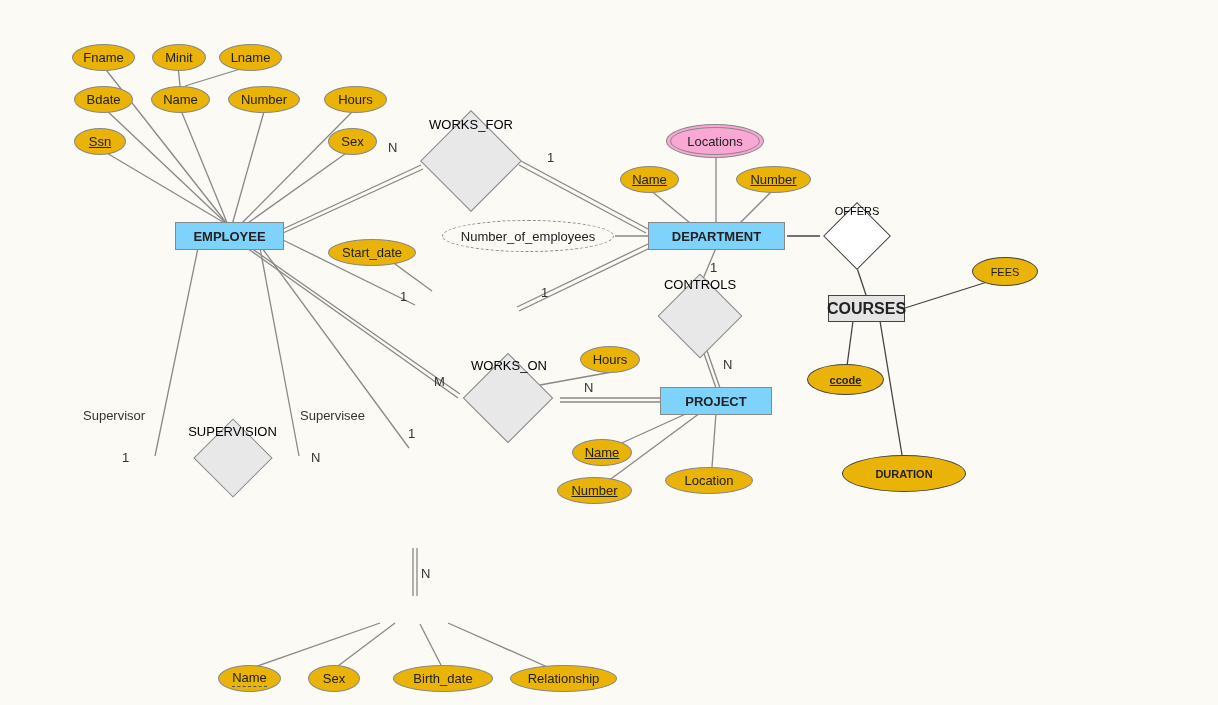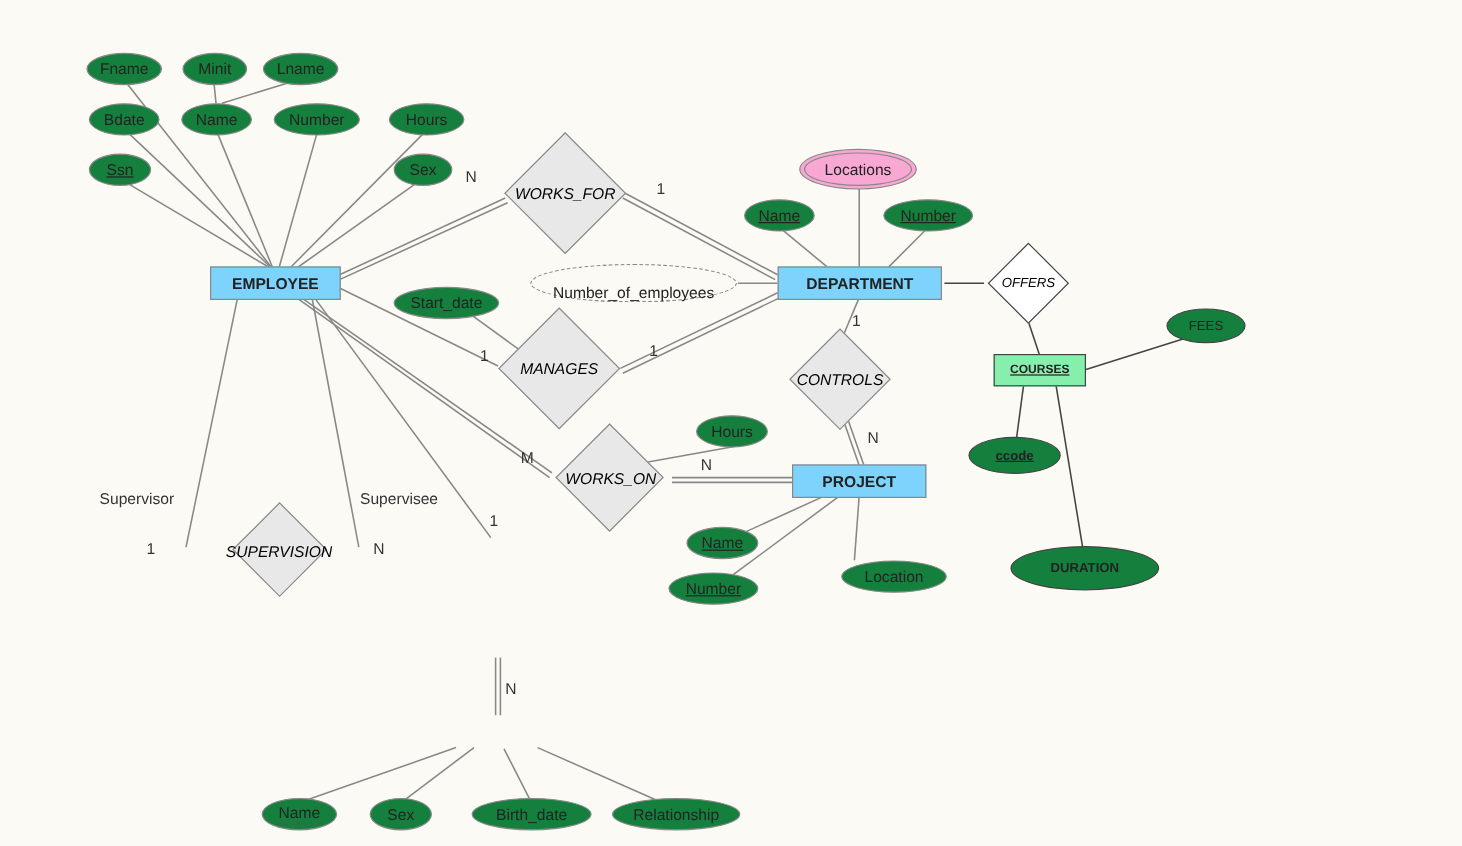--- a/index.html
+++ b/index.html
@@ -27,50 +27,48 @@
     font-size: 13px;
     color: #222;
     box-sizing: border-box;
   }
   .entity {
     background: #7dd3fc;
     border: 1.5px solid #888;
     font-weight: bold;
   }
   .entity-plain {
-    background: #86efac;
+    background: #e5e5e5;
     border: 1.5px solid #444;
     font-weight: bold;
-    font-size: 10px;
-    text-decoration: underline;
+    font-size: 16px;
   }
   .weak-entity-outer {
     background: transparent;
     border: 1.5px solid #888;
     padding: 3px;
   }
   .weak-entity-inner {
     width: 100%;
     height: 100%;
     background: #e8e8e8;
     border: 1.5px solid #888;
     display: flex;
     align-items: center;
     justify-content: center;
   }
   .attr {
     border: 1.2px solid #888;
     border-radius: 50%;
-    background: #15803d;
+    background: #eab308;
   }
   .attr-dashed {
     border: 1.2px dashed #888;
     border-radius: 50%;
     background: #fcfaf5;
-    align-items: flex-end;
   }
   .attr-multi-outer {
     border: 1.2px solid #888;
     border-radius: 50%;
     background: #f9a8d4;
     padding: 3px;
   }
   .attr-multi-inner {
     width: 100%;
     height: 100%;
@@ -119,24 +117,22 @@
     background: #e8e8e8;
     border: 1.5px solid #888;
     box-sizing: border-box;
   }
   .diamond-label {
     position: absolute;
     top: 0; left: 0;
     width: 100%;
     height: 100%;
     display: flex;
-    align-items: center;
     justify-content: center;
     font-size: 13px;
-    font-style: italic;
   }
   .label {
     position: absolute;
     font-size: 13px;
     color: #333;
   }
   .bold { font-weight: bold; }
   .sm { font-size: 11px; }
 </style>
 </head>
@@ -267,26 +263,20 @@
     </div>
 
 <div class="node attr-dashed" style="left:442px;top:220px;width:172px;height:32px">
       <span>Number_of_employees</span>
     </div>
 
 <div class="node attr" style="left:328px;top:239px;width:88px;height:27px">
       <span>Start_date</span>
     </div>
 
-<div class="diamond" style="left:405px;top:263px;width:122px;height:88px">
-  <div style="position:absolute;left:25px;top:8px;width:72px;height:72px" class="diamond-shape"></div>
-  <div class="diamond-label">
-        <span>MANAGES</span>
-      </div>
-</div>
 <div class="label" style="left:400px;top:289px"><span>1</span></div>
 <div class="label" style="left:541px;top:285px"><span>1</span></div>
 
 <div class="diamond" style="left:644px;top:277px;width:112px;height:78px">
   <div style="position:absolute;left:26px;top:9px;width:60px;height:60px" class="diamond-shape"></div>
   <div class="diamond-label">
         <span>CONTROLS</span>
       </div>
 </div>
 <div class="label" style="left:710px;top:260px"><span>1</span></div>
@@ -308,21 +298,21 @@
 <div class="node entity" style="left:660px;top:387px;width:112px;height:28px">
       <span>PROJECT</span>
     </div>
 
 <div class="node attr" style="left:572px;top:439px;width:60px;height:27px">
       <span class="key">Name</span>
     </div>
 <div class="node attr" style="left:557px;top:477px;width:75px;height:27px">
       <span class="key">Number</span>
     </div>
-<div class="node attr" style="left:701px;top:467px;width:88px;height:27px">
+<div class="node attr" style="left:665px;top:467px;width:88px;height:27px">
       <span>Location</span>
     </div>
 
 <div class="diamond" style="left:150px;top:424px;width:165px;height:70px">
   <div style="position:absolute;left:55px;top:6px;width:56px;height:56px" class="diamond-shape"></div>
   <div class="diamond-label">
         <span>SUPERVISION</span>
       </div>
 </div>
 <div class="label" style="left:83px;top:408px"><span>Supervisor</span></div>

